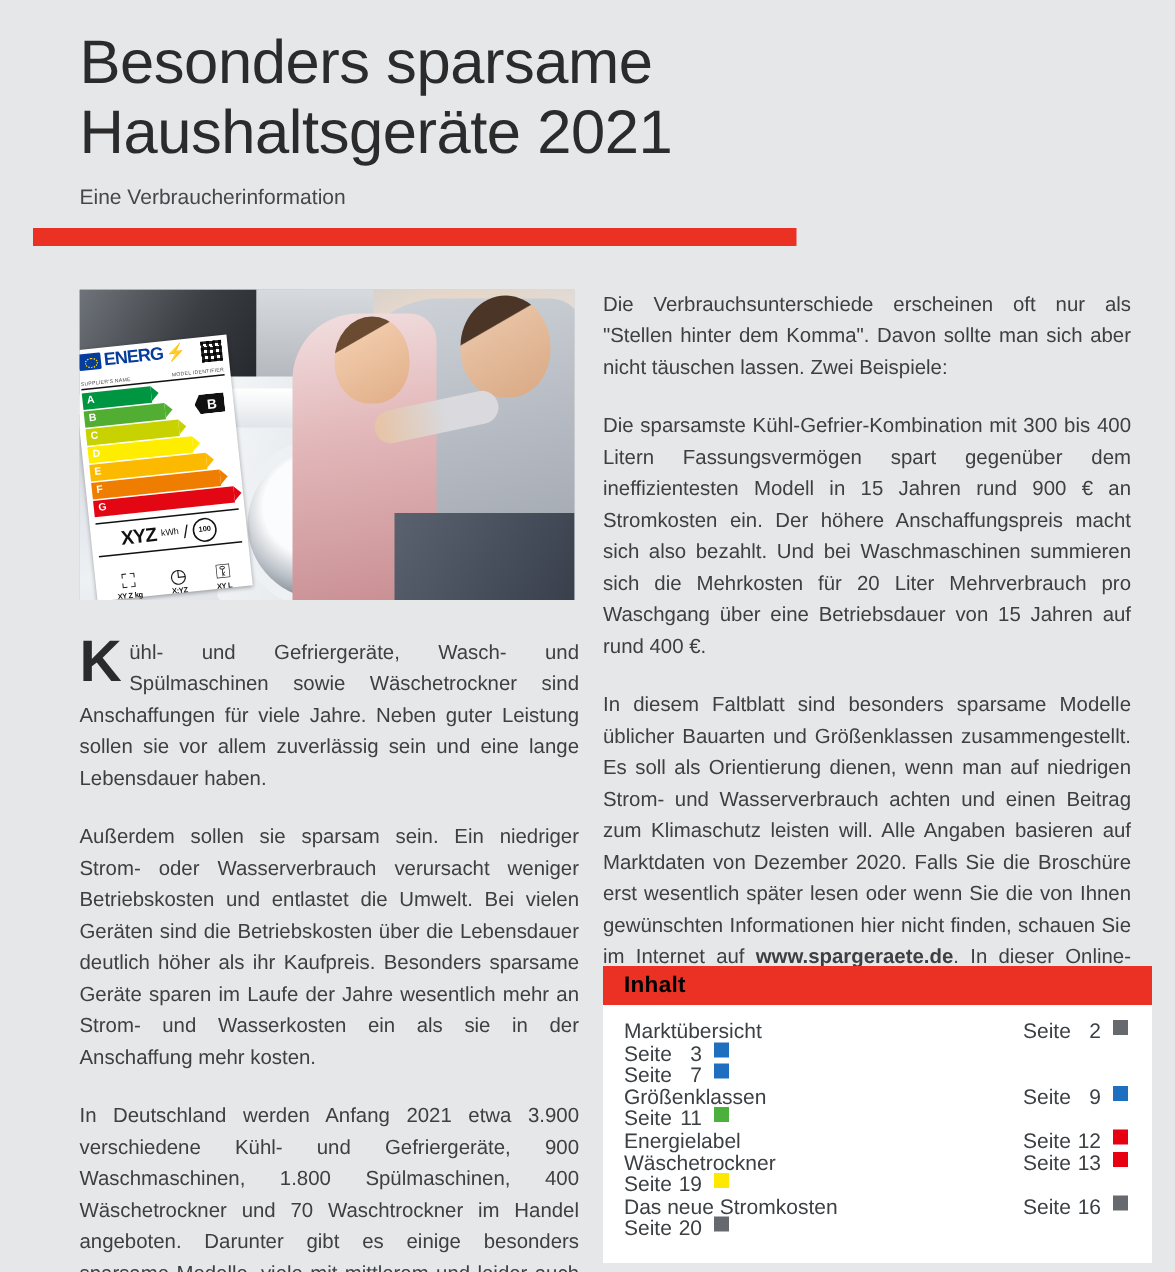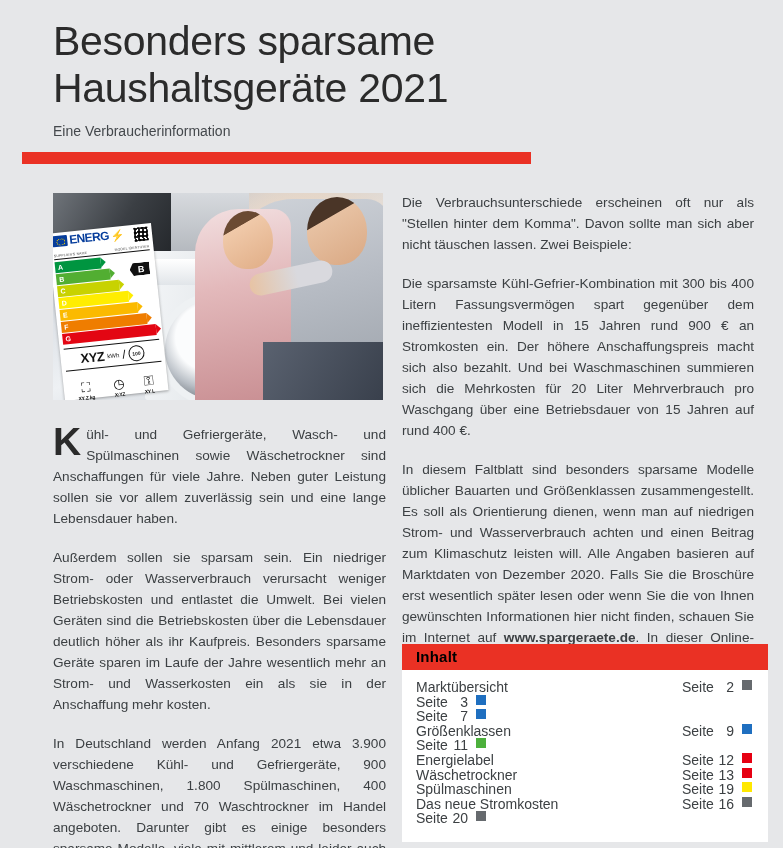--- a/index.html
+++ b/index.html
@@ -524,21 +524,20 @@
           <span class="toc-page-num">12</span>
           <span class="toc-swatch" style="background: rgb(230, 0, 18);"></span>
         </li>
         <li class="toc-item">
           <span class="toc-label">Wäschetrockner</span>
           <span class="toc-page-word">Seite</span>
           <span class="toc-page-num">13</span>
           <span class="toc-swatch" style="background: rgb(230, 0, 18);"></span>
         </li>
         <li class="toc-item">
-          <span class="toc-label">Spülmaschinen</span>
           <span class="toc-page-word">Seite</span>
           <span class="toc-page-num">19</span>
           <span class="toc-swatch" style="background: rgb(255, 232, 0);"></span>
         </li>
         <li class="toc-item">
           <span class="toc-label">Das neue Stromkosten</span>
           <span class="toc-page-word">Seite</span>
           <span class="toc-page-num">16</span>
           <span class="toc-swatch" style="background: rgb(102, 106, 110);"></span>
         </li>

